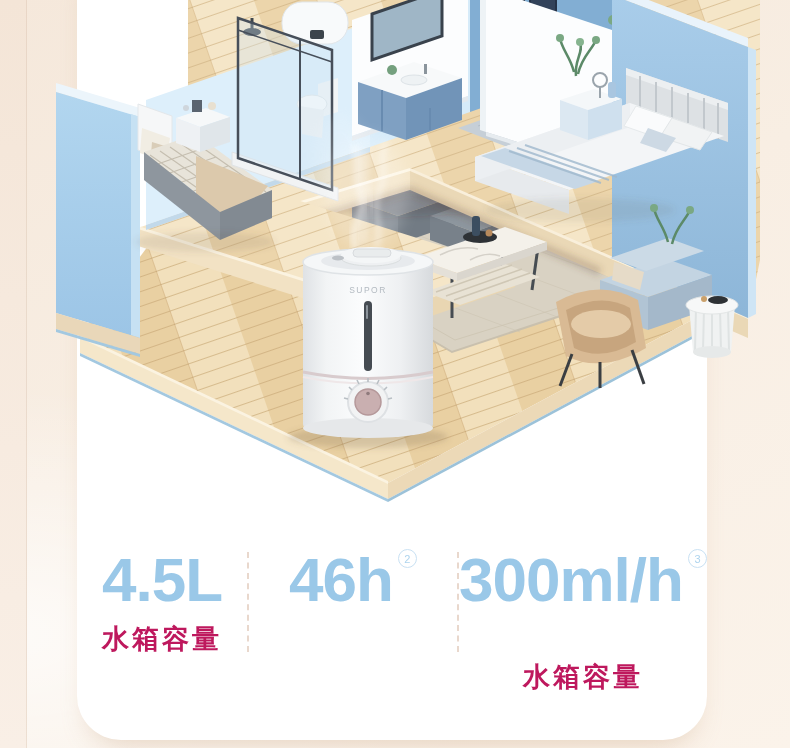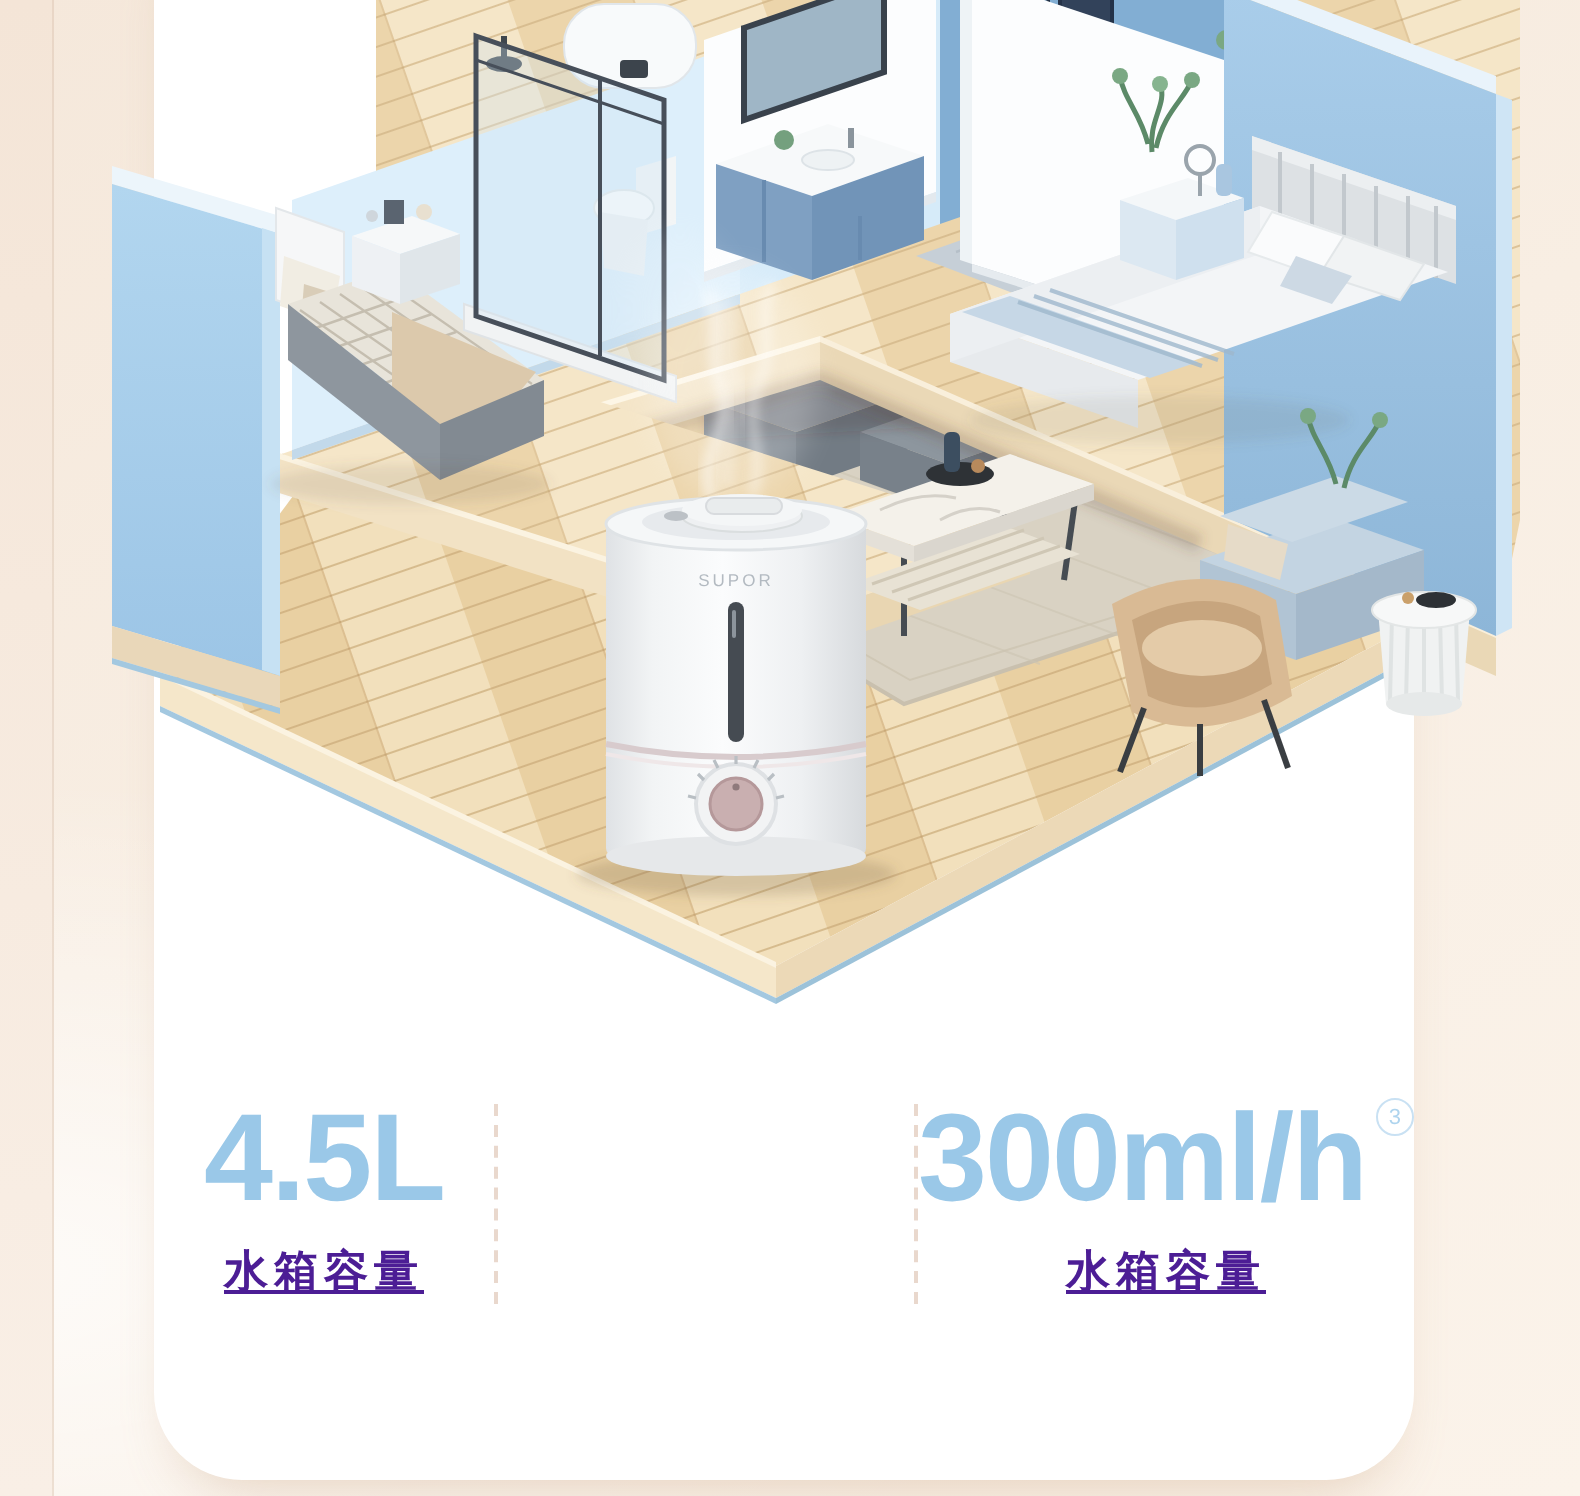--- a/index.html
+++ b/index.html
@@ -23,35 +23,35 @@
   .scene{
     position:absolute;left:0;top:0;width:790px;height:530px;
   }
   .stats{
     position:absolute;left:77px;top:548px;width:630px;height:110px;
     display:flex;align-items:flex-start;
   }
   .stat{display:flex;flex-direction:column;align-items:center;justify-content:flex-start;}
   .stat.c1{flex:0 0 170px;}
   .stat.c2{flex:0 0 208px;}
-  .stat.c3{flex:1;}
+  .stat.c3{flex:1;gap:38px;}
   .stat-value{
     font-size:62px;font-weight:bold;letter-spacing:-1px;line-height:64px;
     color:#9ac8e8;white-space:nowrap;position:relative;
   }
   .sup{
     display:inline-flex;align-items:center;justify-content:center;
     width:17px;height:17px;border:1.5px solid #c9e1f3;border-radius:50%;
     font-size:11px;font-weight:normal;letter-spacing:0;color:#aed4ee;
     vertical-align:top;margin:1px 0 0 5px;
   }
   .sup:empty{visibility:hidden;width:0;margin:0;border:none;}
   .stat-label{
-    margin-top:9px;font-size:22px;font-weight:bold;letter-spacing:3px;
-    color:#4c1d95;white-space:nowrap;text-decoration:underline;
+    margin-top:9px;font-size:27px;font-weight:bold;letter-spacing:3px;
+    color:#be185d;white-space:nowrap;
   }
   .divider{
     width:0;height:100px;margin-top:4px;
     border-left:2px dashed #e9d8cd;
   }
 </style>
 </head>
 <body>
 
 <div class="bg-strip-left"></div>
@@ -352,19 +352,20 @@
   </g>
 </svg>
 
 <div class="stats">
   <div class="stat c1">
     <div class="stat-value"><span>4.5L</span><span class="sup"></span></div>
     <div class="stat-label">水箱容量</div>
   </div>
   <div class="divider"></div>
   <div class="stat c2">
+    <div class="stat-value"><span>46h</span><span class="sup">2</span></div>
   </div>
   <div class="divider"></div>
   <div class="stat c3">
     <div class="stat-value"><span>300ml/h</span><span class="sup">3</span></div>
     <div class="stat-label">水箱容量</div>
   </div>
 </div>
 
 </body></html>

